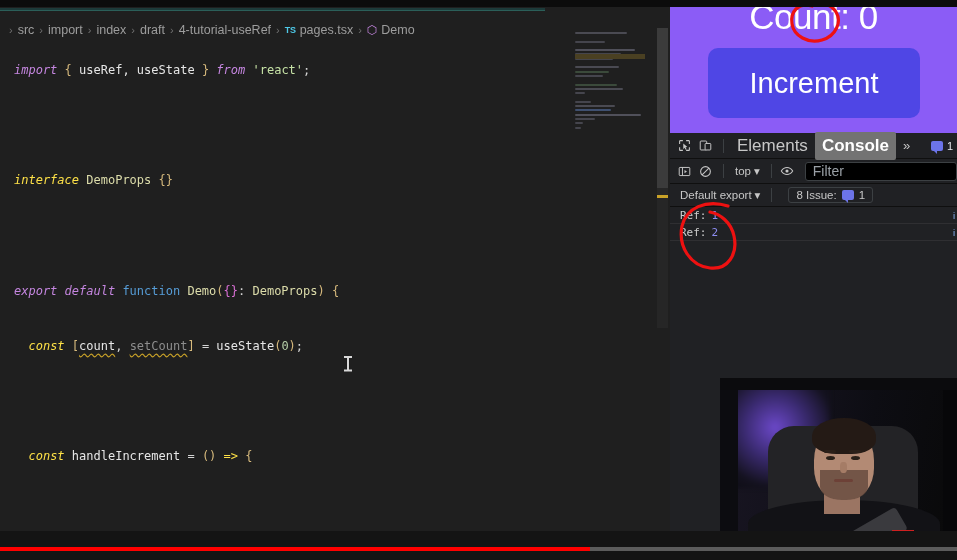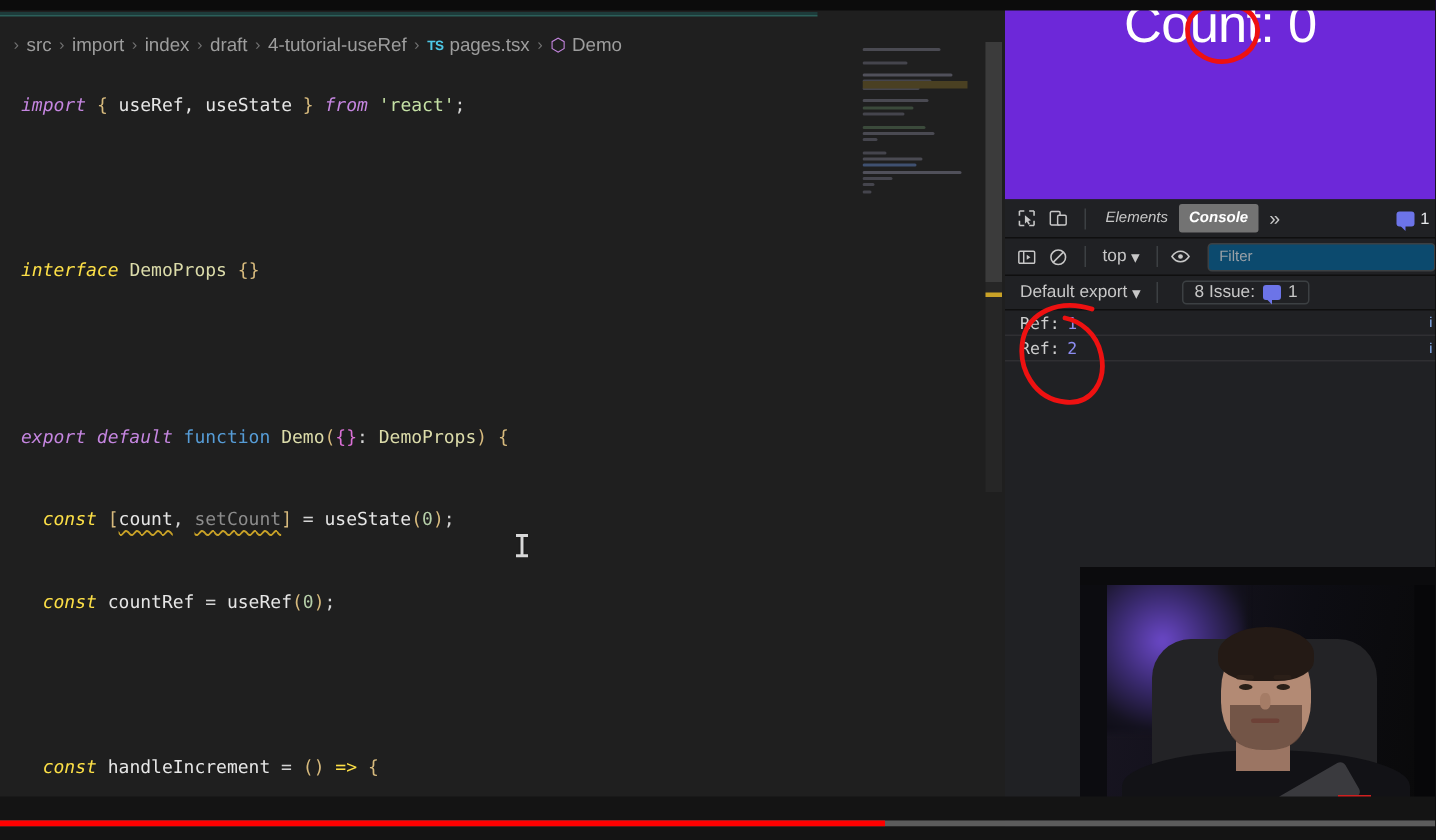--- a/index.html
+++ b/index.html
@@ -52,54 +52,54 @@
   .mouse-cursor{position:absolute;left:344px;top:356px;width:8px;height:15px;}
   .mouse-cursor:before{content:"";position:absolute;left:3px;top:0;width:1.5px;height:15px;
     background:#d8d8d8;box-shadow:0 0 1px #000;}
   .mouse-cursor:after{content:"";position:absolute;left:0;top:0;width:8px;height:1.5px;
     background:#d8d8d8;box-shadow:0 13.5px 0 #d8d8d8;}
 
   
   .right{position:absolute;left:670px;top:0;width:287px;height:560px;background:#202124;}
   .divider-v{position:absolute;left:670px;top:0;width:1px;height:560px;background:#111;}
 
-  .viewport{position:absolute;left:0;top:0;width:287px;height:133px;background:#6d28d9;}
+  .viewport{position:absolute;left:0;top:0;width:287px;height:133px;background:#8b5cf6;}
   .vp-count{position:absolute;left:0;top:-3px;width:287px;text-align:center;
     color:#fff;font-size:35px;font-family:"Liberation Sans",sans-serif;font-weight:400;
     letter-spacing:-0.5px;}
   .vp-btn{position:absolute;left:38px;top:48px;width:212px;height:70px;
     background:#4f46e5;border-radius:10px;border:none;color:#fff;
     font-size:29px;font-family:"Liberation Sans",sans-serif;
     display:flex;align-items:center;justify-content:center;cursor:pointer;}
 
   
   .dt{position:absolute;left:0;top:133px;width:287px;height:427px;background:#202124;}
   .dt-tabbar{position:relative;height:25px;display:flex;align-items:center;
     background:#202124;border-bottom:1px solid #0f0f0f;padding-left:5px;}
   .dt-icobtn{width:19px;height:19px;display:flex;align-items:center;justify-content:center;
     margin-right:2px;cursor:pointer;}
   .dt-vsep{width:1px;height:14px;background:#3c4043;margin:0 6px;}
-  .dt-tab{font-size:10px;color:#c7c7c7;padding:4px 7px;cursor:pointer;
-    font-family:"Liberation Sans",sans-serif;border-radius:2px;font-style:italic;}
+  .dt-tab{font-size:17px;color:#c7c7c7;padding:4px 7px;cursor:pointer;
+    font-family:"Liberation Sans",sans-serif;border-radius:2px;}
   .dt-tab.active{background:#737373;color:#fff;font-weight:bold;}
   .dt-more{color:#c7c7c7;font-size:13px;padding:0 7px;cursor:pointer;}
   .dt-badge{position:absolute;right:4px;display:flex;align-items:center;gap:4px;
     font-size:11px;color:#e8eaed;}
   .msgico{display:inline-block;width:12px;height:10px;background:#6c74e8;
     border-radius:2px;position:relative;}
   .msgico:after{content:"";position:absolute;left:2px;bottom:-3px;border-left:4px solid transparent;
     border-right:0 solid transparent;border-top:4px solid #6c74e8;}
 
   .dt-filterbar{height:24px;display:flex;align-items:center;padding-left:5px;
     border-bottom:1px solid #0f0f0f;}
   .dt-sel{font-size:11.5px;color:#c7c7c7;display:flex;align-items:center;gap:3px;
     padding:2px 5px;cursor:pointer;}
-  .dt-filterbox{flex:1;height:17px;background:#0c4a6e;border:1px solid #3c4043;
+  .dt-filterbox{flex:1;height:17px;background:#000000;border:1px solid #3c4043;
     border-radius:3px;margin-left:6px;display:flex;align-items:center;
-    padding-left:7px;font-size:10px;color:#9aa0a6;cursor:text;}
+    padding-left:7px;font-size:14px;color:#9aa0a6;cursor:text;}
 
   .dt-lvlbar{height:22px;display:flex;align-items:center;padding-left:5px;
     border-bottom:1px solid #0f0f0f;}
   .dt-issue{display:flex;align-items:center;gap:5px;font-size:11.5px;color:#c7c7c7;
     border:1px solid #3c4043;border-radius:3px;padding:1px 7px;margin-left:10px;cursor:pointer;}
 
   .dt-rows{position:relative;}
   .dt-row{height:16px;display:flex;align-items:center;
     border-bottom:1px solid #2f2f32;font-family:"DejaVu Sans Mono",monospace;
     font-size:11px;color:#cfcfcf;padding-left:10px;position:relative;}
@@ -197,21 +197,20 @@
       </span>
     </div>
 
     <div class="code">
       <div class="ln"><span class="k-kw-i">import</span><span class="k-plain"> </span><span class="k-brace">{</span><span class="k-white"> useRef, useState </span><span class="k-brace">}</span><span class="k-plain"> </span><span class="k-kw-i">from</span><span class="k-plain"> </span><span class="k-str2">'react'</span><span class="k-punc">;</span></div>
       <div class="ln"></div>
       <div class="ln"><span class="k-kw">interface</span><span class="k-plain"> </span><span class="k-type" style="color:#dcdcaa">DemoProps</span><span class="k-plain"> </span><span class="k-brace">{}</span></div>
       <div class="ln"></div>
       <div class="ln"><span class="k-kw-i">export default</span><span class="k-plain"> </span><span class="k-blue">function</span><span class="k-plain"> </span><span class="k-ppl">Demo</span><span class="k-brace">(</span><span class="k-brace2">{}</span><span class="k-punc">: </span><span class="k-ppl">DemoProps</span><span class="k-brace">)</span><span class="k-plain"> </span><span class="k-brace">{</span></div>
       <div class="ln"><span class="k-plain">  </span><span class="k-kw">const</span><span class="k-plain"> </span><span class="k-brace">[</span><span class="k-white squig">count</span><span class="k-punc">, </span><span class="k-white squig" style="color:#8d8d8d">setCount</span><span class="k-brace">]</span><span class="k-plain"> = </span><span class="k-white">useState</span><span class="k-brace">(</span><span class="k-num">0</span><span class="k-brace">)</span><span class="k-punc">;</span></div>
-      <div class="ln"><span class="k-plain">  </span><span class="k-kw">const</span><span class="k-plain"> </span><span class="k-white">countRef</span><span class="k-plain"> = </span><span class="k-white">useRef</span><span class="k-brace">(</span><span class="k-num">0</span><span class="k-brace">)</span><span class="k-punc">;</span></div>
       <div class="ln"></div>
       <div class="ln"><span class="k-plain">  </span><span class="k-kw">const</span><span class="k-plain"> </span><span class="k-white">handleIncrement</span><span class="k-plain"> = </span><span class="k-brace">()</span><span class="k-plain"> </span><span class="k-kw">=&gt;</span><span class="k-plain"> </span><span class="k-brace">{</span></div>
       
       
       
       
       
       
       
       
@@ -256,20 +255,21 @@
 
     <div class="mouse-cursor"></div>
   </div>
 
   <div class="divider-v"></div>
 
   <div class="right">
 
     <div class="viewport">
       <div class="vp-count">Count: 0</div>
+      <div class="vp-btn" style="background: rgb(79, 70, 229);">Increment</div>
     </div>
 
     <div class="dt">
 
       <div class="dt-tabbar">
         <div class="dt-icobtn">
           <svg width="13" height="13" viewBox="0 0 16 16">
             <path d="M2 2h4M2 2v4M14 2h-4M14 2v4M2 14h4M2 14v-4M14 14h-4M14 14v-4" stroke="#c7c7c7" stroke-width="1.3" fill="none"></path>
             <path d="M6.5 5.5l5 4.2-2.2.5 1.3 2.4-1.2.7-1.3-2.4-1.6 1.6z" fill="#c7c7c7"></path>
           </svg>

